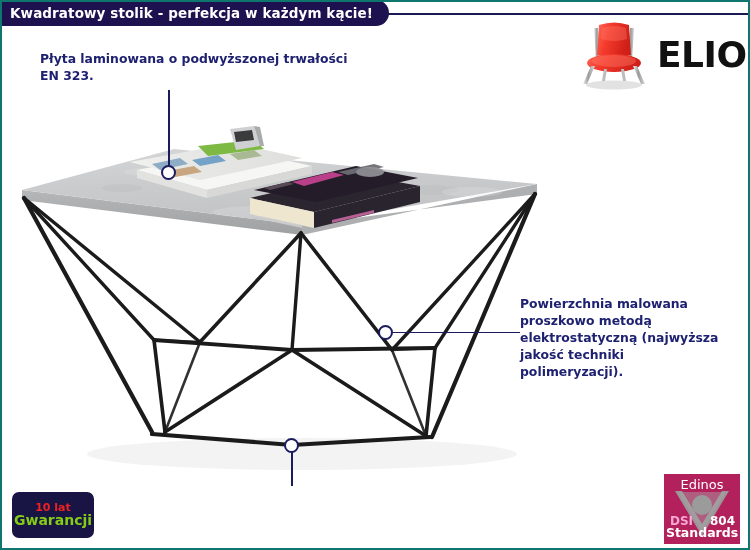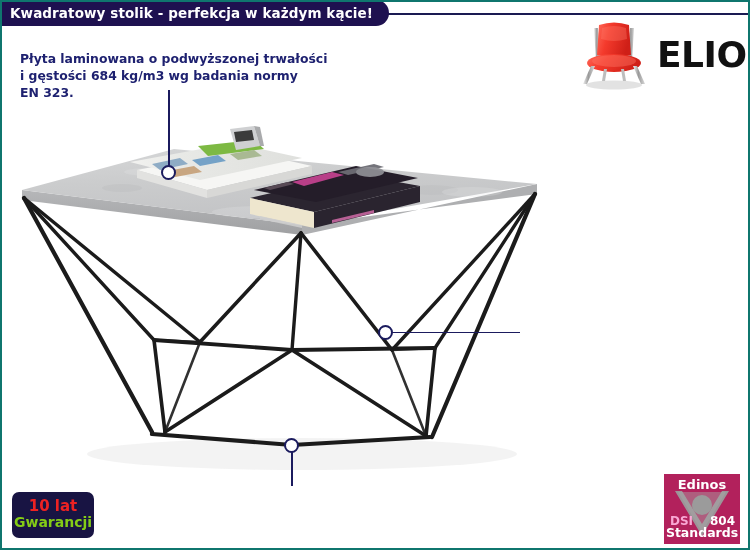--- a/index.html
+++ b/index.html
@@ -77,21 +77,21 @@
 
   
   .callout {
     position: absolute;
     color: #1e2170;
     font-size: 12.4px;
     font-weight: bold;
     line-height: 1.38;
     z-index: 4;
   }
-  .callout-1 { left: 18px;  top: 48px;  width: 360px; }
+  .callout-1 { left: 38px;  top: 48px;  width: 360px; }
   .callout-2 { left: 518px; top: 293px; width: 215px; }
   .callout-3 { left: 142px; top: 485px; width: 430px; }
 
   
   .leader {
     position: absolute;
     background: #1b1b5e;
     z-index: 4;
   }
   .lead-v1 { left: 166px; top: 88px;  width: 1.6px; height: 82px; }
@@ -122,21 +122,21 @@
     background: #181443;
     border-radius: 7px;
     display: flex;
     flex-direction: column;
     align-items: center;
     justify-content: center;
     z-index: 6;
   }
   .warranty .yrs {
     color: #ee2222;
-    font-size: 15px;
+    font-size: 11px;
     font-weight: bold;
     line-height: 1.05;
   }
   .warranty .gw {
     color: #84cc16;
     font-size: 14px;
     font-weight: bold;
     line-height: 1.1;
   }
 
@@ -151,21 +151,21 @@
     z-index: 6;
     overflow: hidden;
   }
   .edinos .e-name {
     position: absolute;
     left: 0; right: 0;
     top: 3px;
     text-align: center;
     color: #ffffff;
     font-size: 13px;
-    font-weight: bold;
+    font-weight: normal;
   }
   .edinos .e-dsi {
     position: absolute;
     left: 6px;
     top: 40px;
     color: #f9a8d4;
     font-size: 12px;
     font-weight: bold;
   }
   .edinos .e-num {
@@ -356,26 +356,32 @@
         <path d="M56,47 L60,47 L68,65 L64,65 Z" fill="url(#chrome)"></path>
         <path d="M27,50 L30,50 L28,62 L25,62 Z" fill="#bdbdbd"></path>
         <path d="M44,50 L47,50 L49,62 L46,62 Z" fill="#bdbdbd"></path>
       </svg>
     </div>
     <span class="logo-text">ELIOR</span>
   </div>
 
   <div class="callout callout-1">
     <div>Płyta laminowana o podwyższonej trwałości</div>
-    <div>i gęstości 684 kg/m3 wg badania normy</div>
     <div>EN 323.</div>
   </div>
   <div class="leader lead-v1"></div>
   <div class="marker mark-1"></div>
 
+  <div class="callout callout-2">
+    <div>Powierzchnia malowana</div>
+    <div>proszkowo metodą</div>
+    <div>elektrostatyczną (najwyższa</div>
+    <div>jakość techniki</div>
+    <div>polimeryzacji).</div>
+  </div>
   <div class="leader lead-h2"></div>
   <div class="marker mark-2"></div>
 
   <div class="callout callout-3">
   </div>
   <div class="leader lead-v3"></div>
   <div class="marker mark-3"></div>
 
   <div class="warranty">
     <span class="yrs">10 lat</span>

